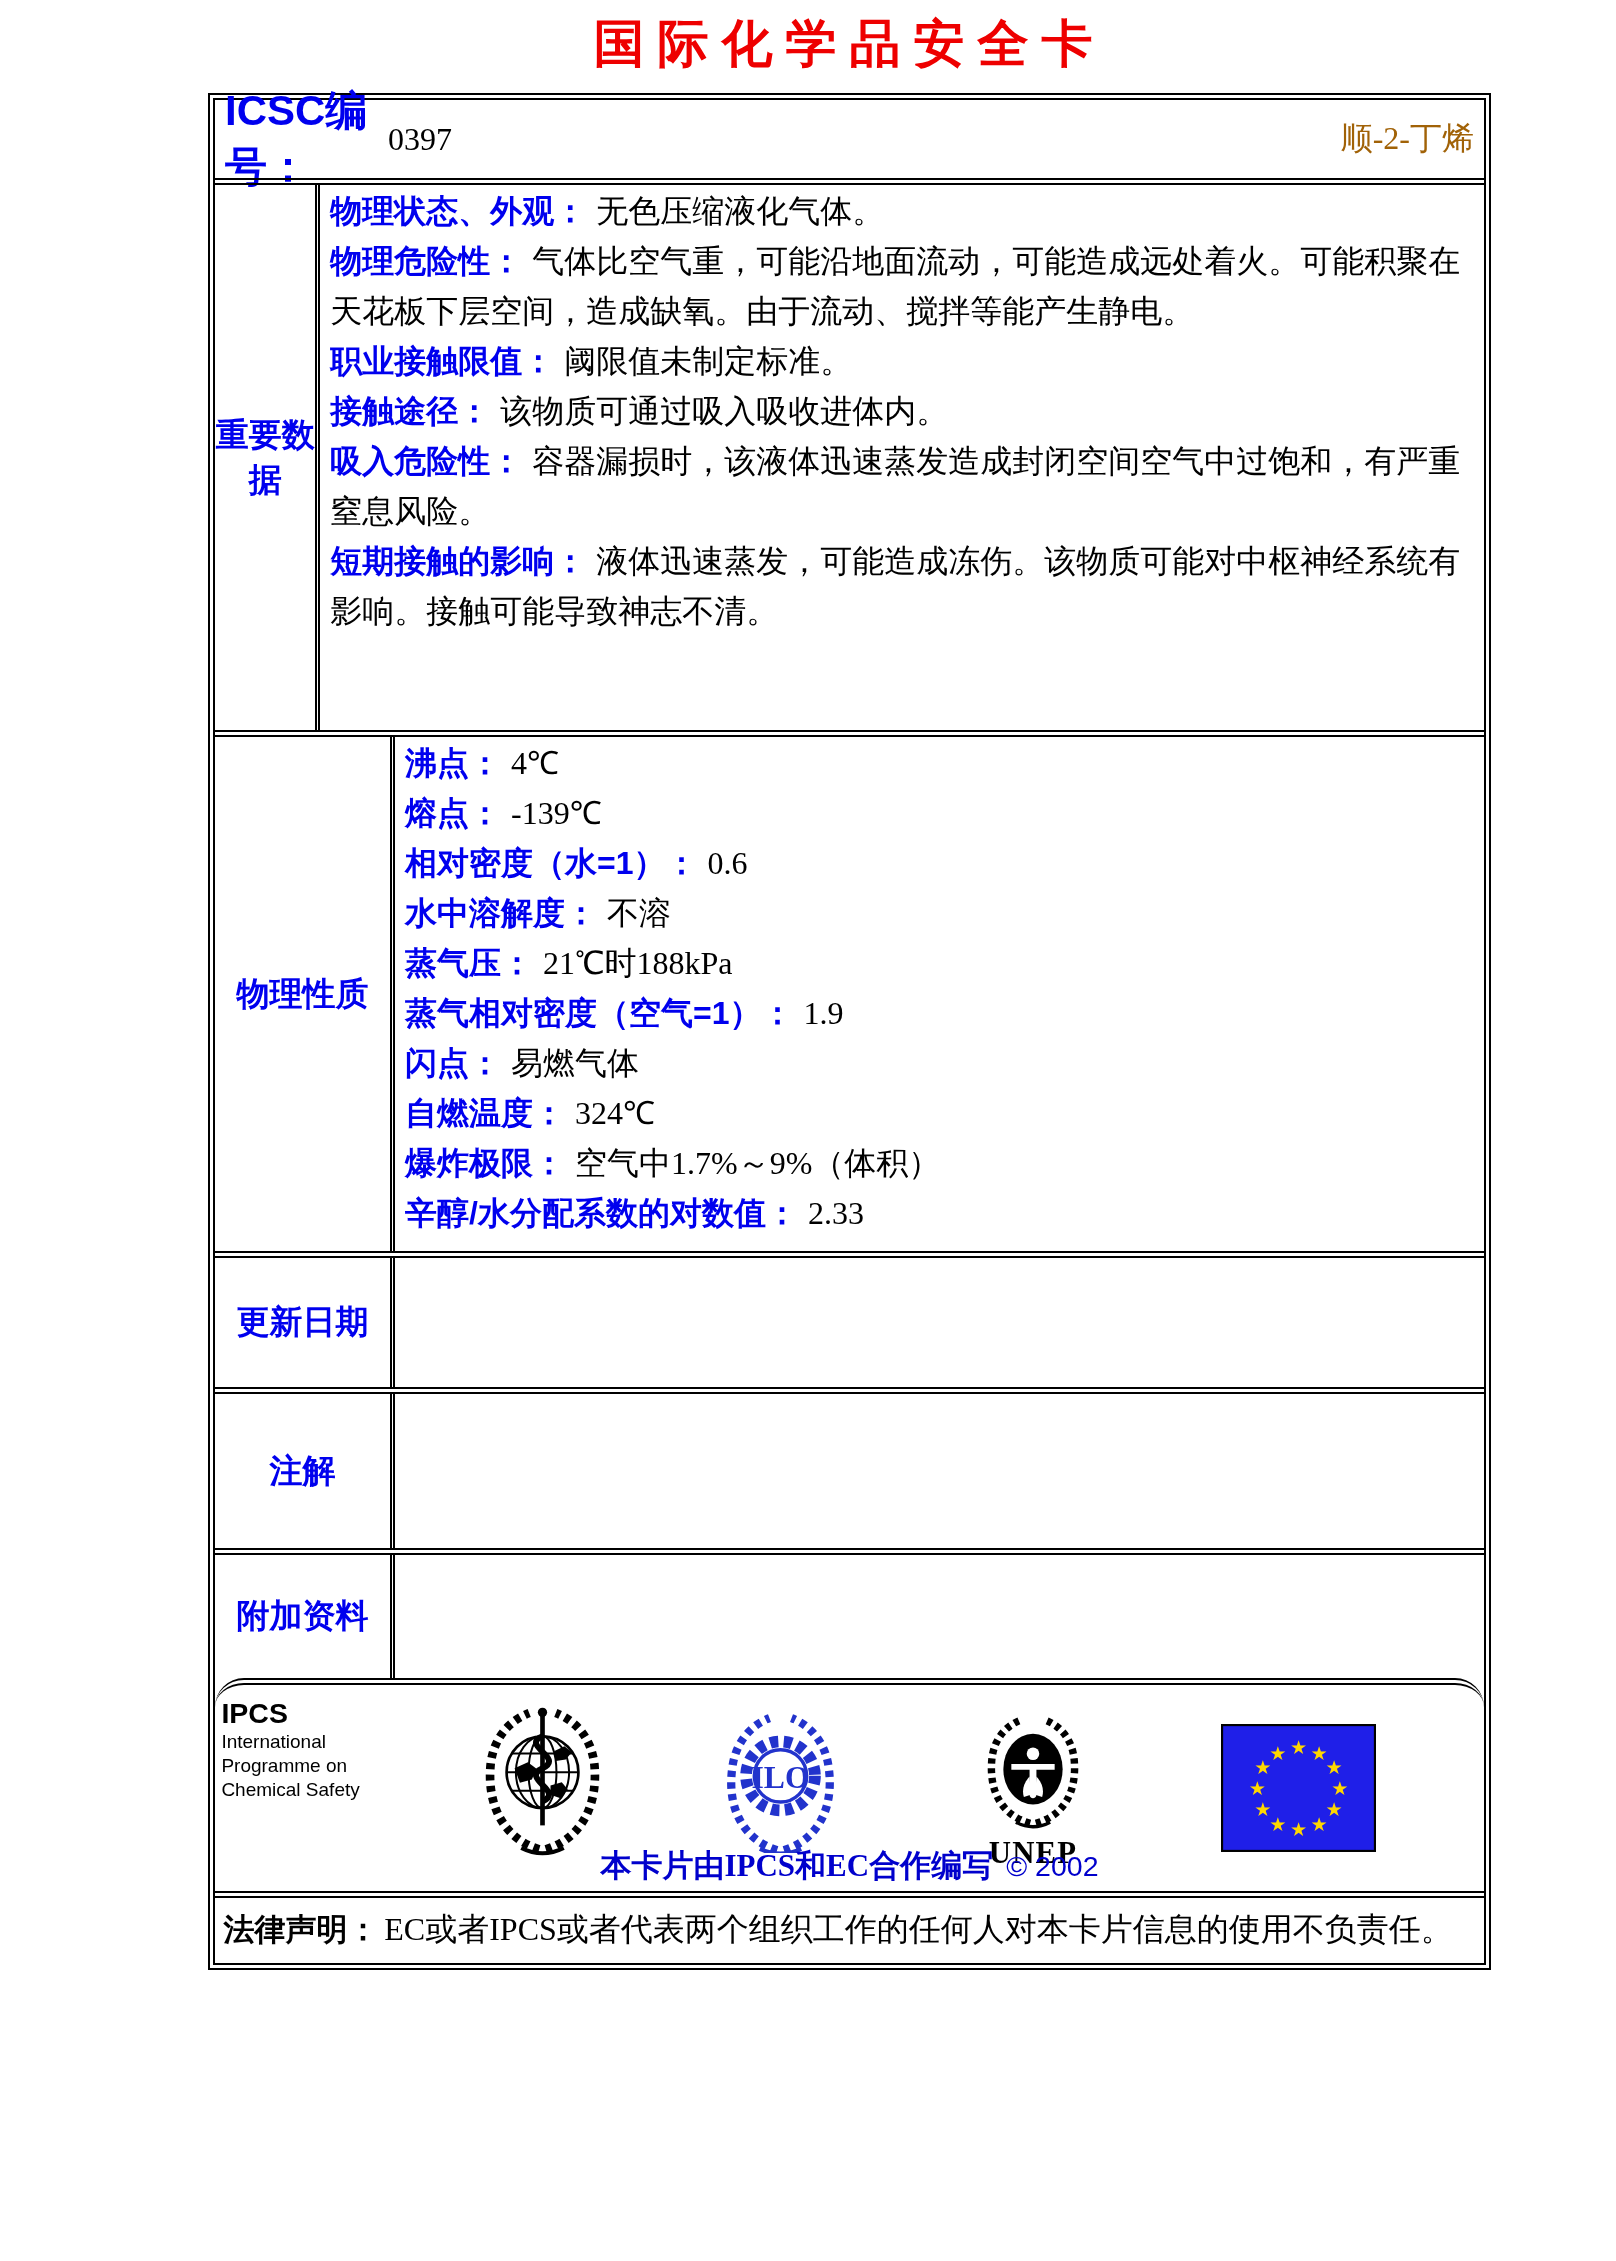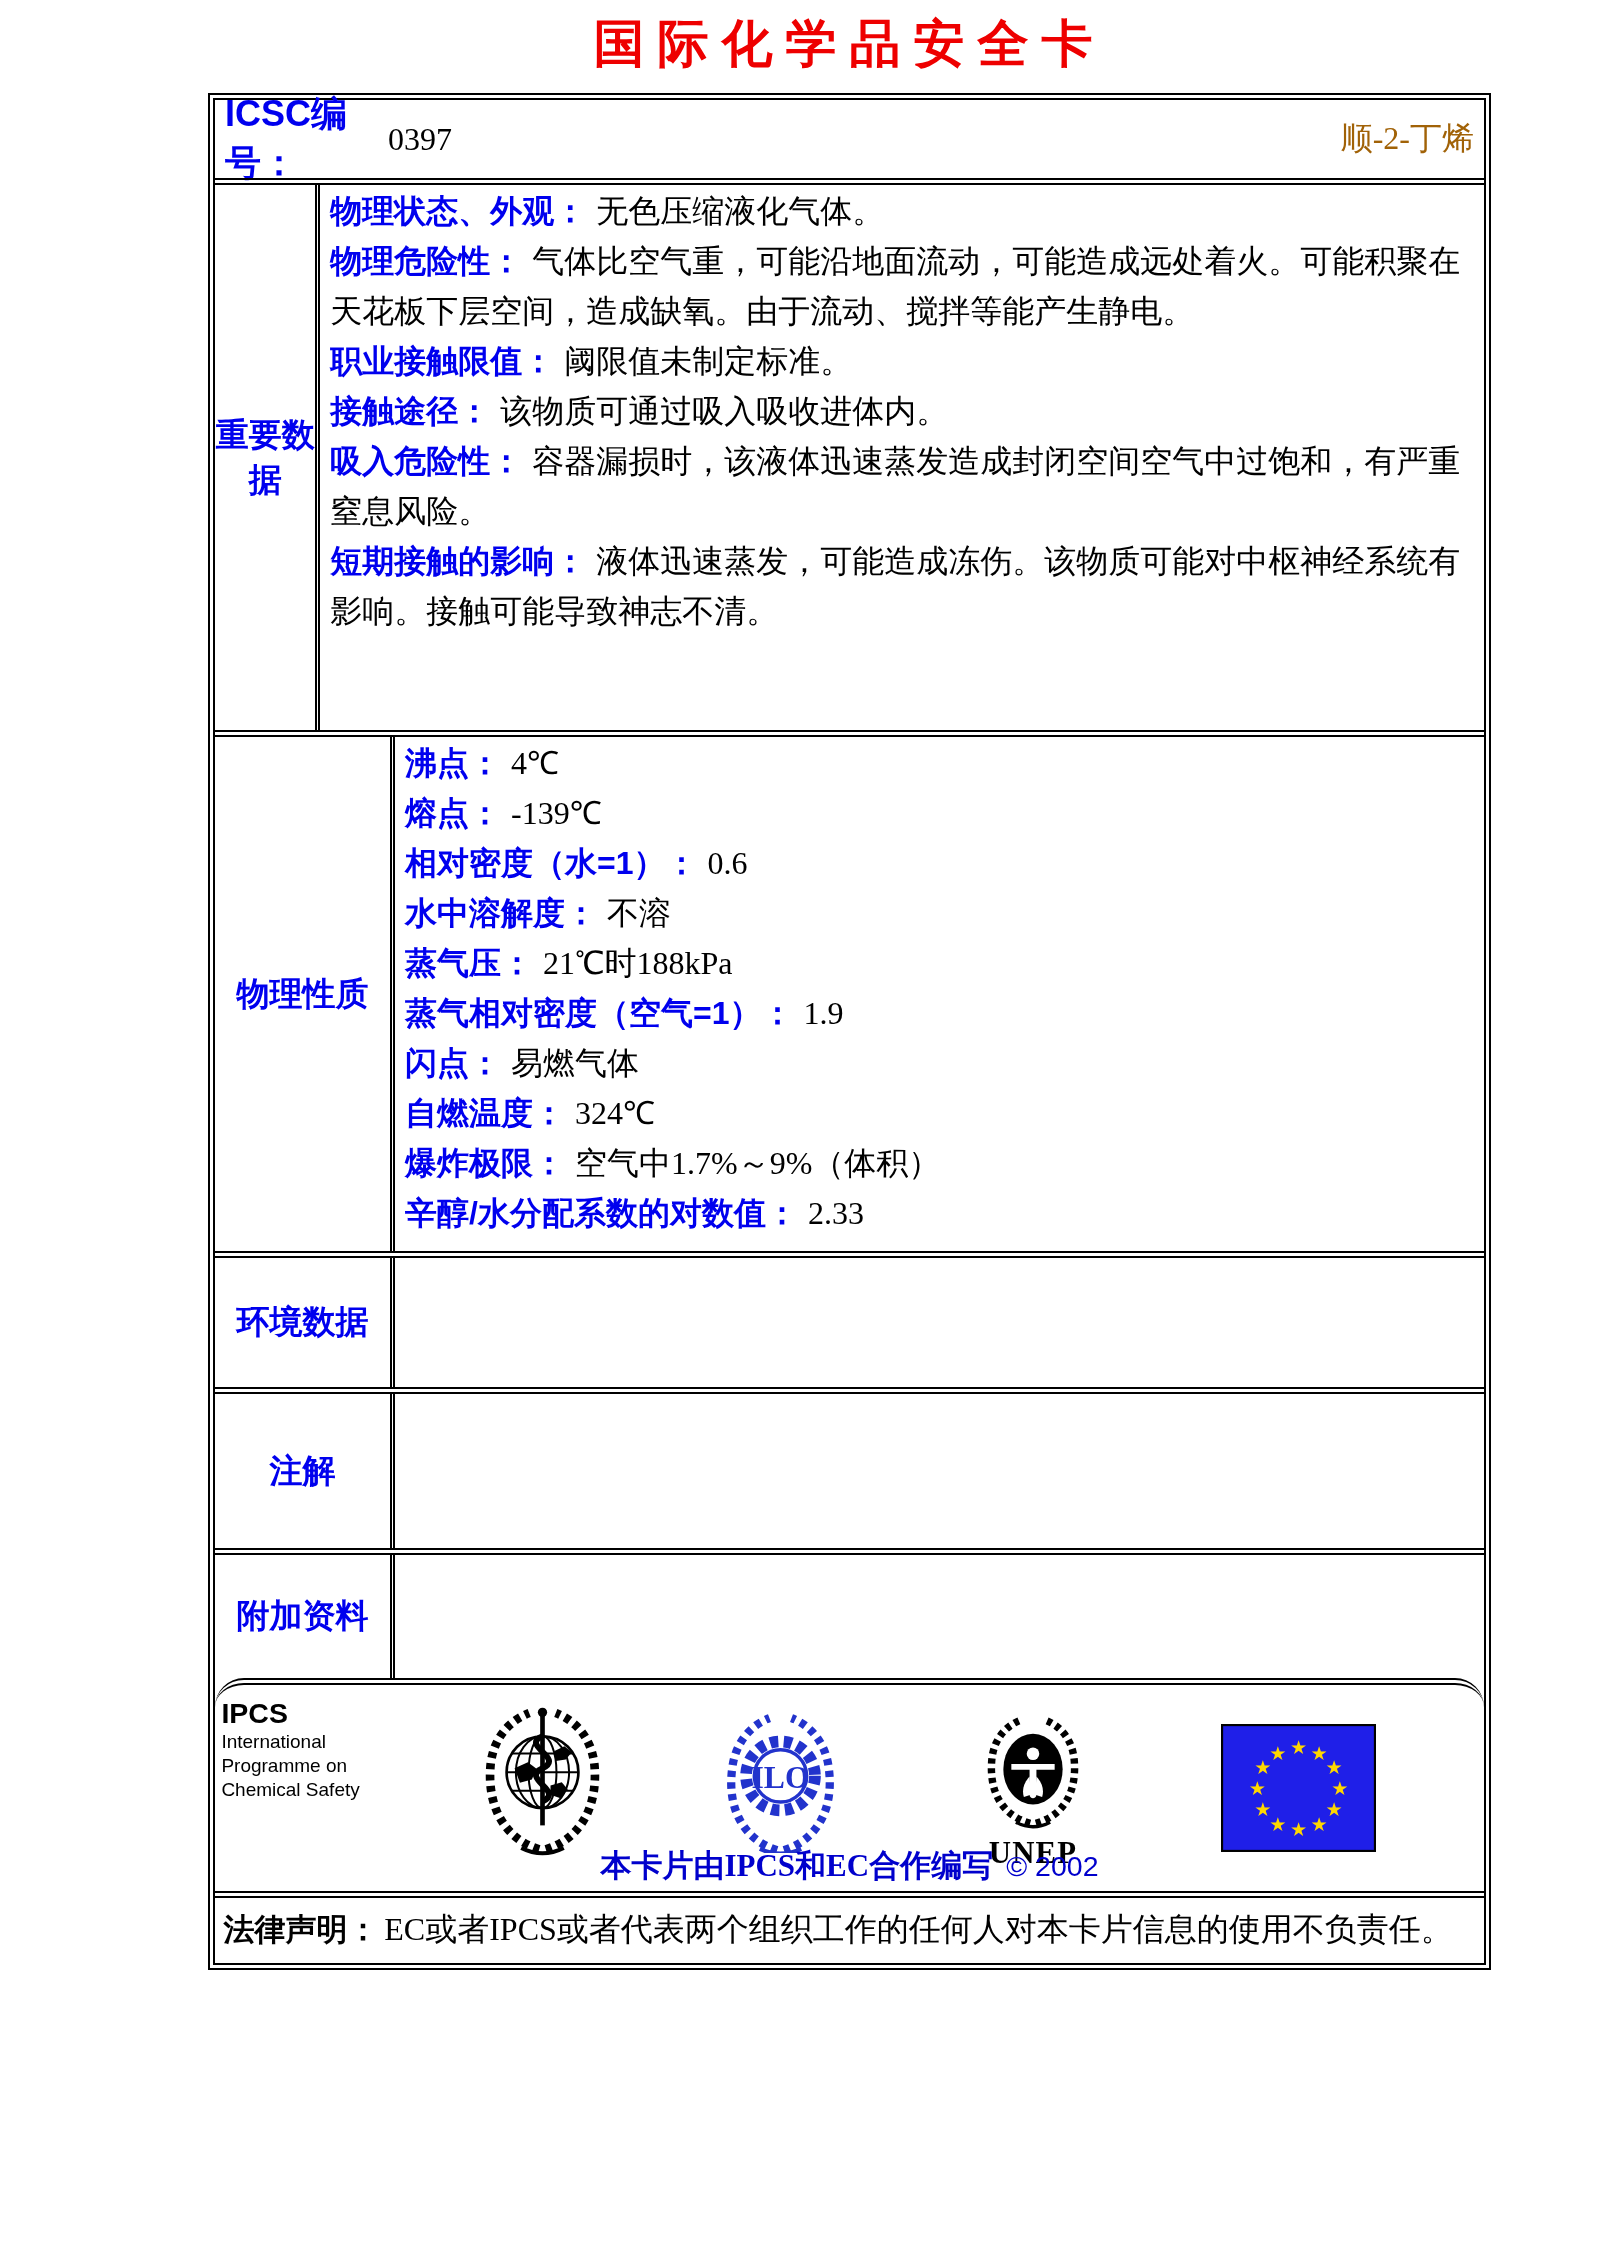--- a/index.html
+++ b/index.html
@@ -14,21 +14,21 @@
   .row + .row{border-top:7.1px double #000;}
   .r1{height:78px;align-items:center;padding:0 10px;font-size:32px;}
   .r2{height:552px;}
   .r3{height:521px;}
   .r4{height:136px;}
   .r5{height:161px;}
   .r6{height:130px;}
   .r7{height:213px;position:relative;border-radius:29px;}
   .r8{height:71px;align-items:center;padding:0 8.6px;}
   .icsc-label{display:inline-block;width:163px;font-family:"Liberation Sans",sans-serif;
-        font-weight:bold;color:#0000ee;font-size:36px;}
+        font-weight:bold;color:#0000ee;font-size:42px;}
   .icsc-number{font-size:32px;color:#000;}
   .chem-name{margin-left:auto;font-size:32px;color:#a16207;}
   .label-cell{width:180px;box-sizing:border-box;border-right:5.7px double #000;display:flex;
         align-items:center;justify-content:center;text-align:center;
         font-family:"Liberation Sans",sans-serif;font-weight:bold;color:#0000ee;font-size:33px;}
   .content-cell{flex:1 1 auto;box-sizing:border-box;padding:1.4px 11.4px 0 10px;
         font-size:32px;line-height:50px;color:#000;}
   .entry{margin:0;}
   .flabel{font-family:"Liberation Sans",sans-serif;font-weight:bold;color:#0000ee;}
   .fvalue{margin-left:10px;}
@@ -86,21 +86,21 @@
         <p class="entry"><span class="flabel">蒸气压：</span><span class="fvalue">21℃时188kPa</span></p>
         <p class="entry"><span class="flabel">蒸气相对密度（空气=1）：</span><span class="fvalue">1.9</span></p>
         <p class="entry"><span class="flabel">闪点：</span><span class="fvalue">易燃气体</span></p>
         <p class="entry"><span class="flabel">自燃温度：</span><span class="fvalue">324℃</span></p>
         <p class="entry"><span class="flabel">爆炸极限：</span><span class="fvalue">空气中1.7%～9%（体积）</span></p>
         <p class="entry"><span class="flabel">辛醇/水分配系数的对数值：</span><span class="fvalue">2.33</span></p>
       </div>
     </div>
 
     <div class="row r4">
-      <div class="label-cell">环境数据</div>
+      <div class="label-cell">更新日期</div>
       <div class="content-cell"></div>
     </div>
 
     <div class="row r5">
       <div class="label-cell">注解</div>
     </div>
 
     <div class="row r6">
       <div class="label-cell">附加资料</div>
     </div>

